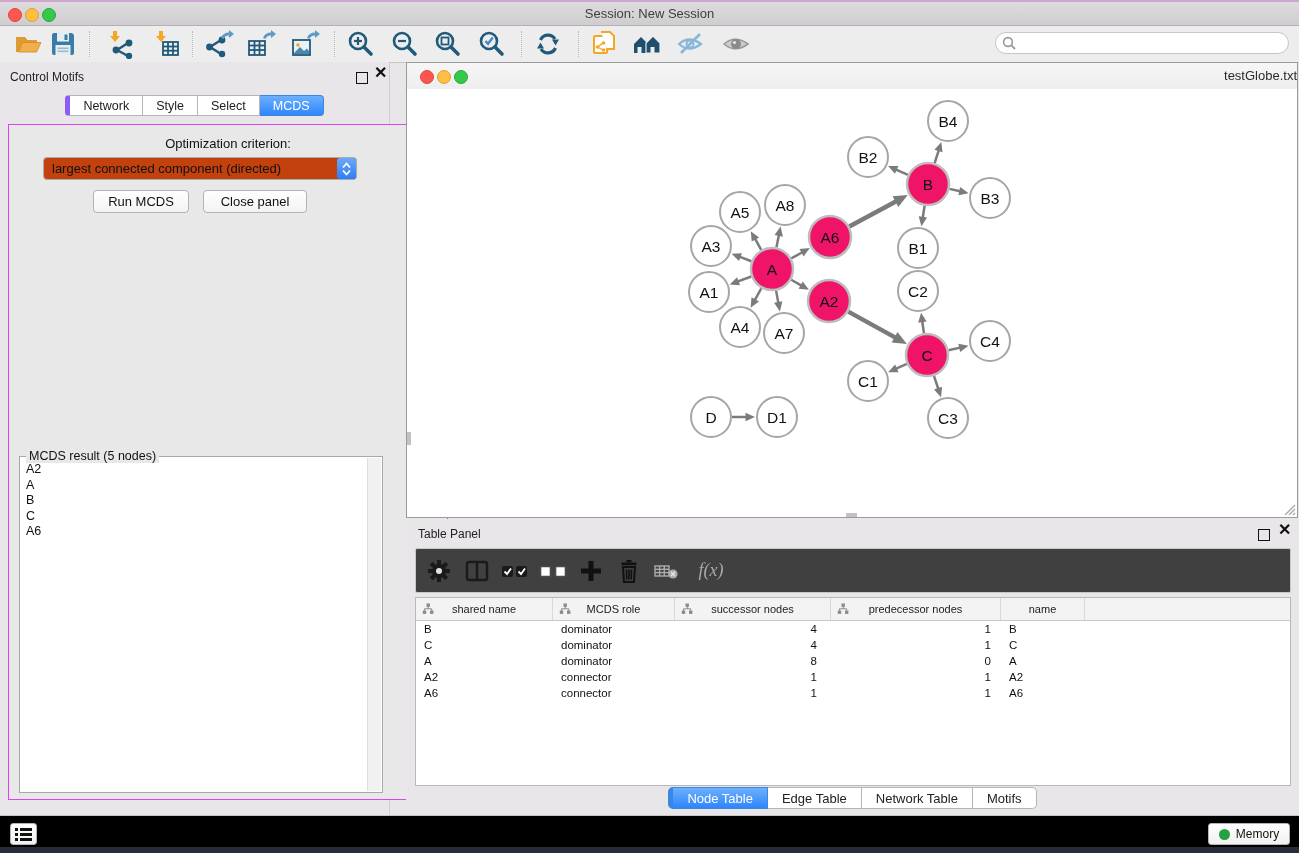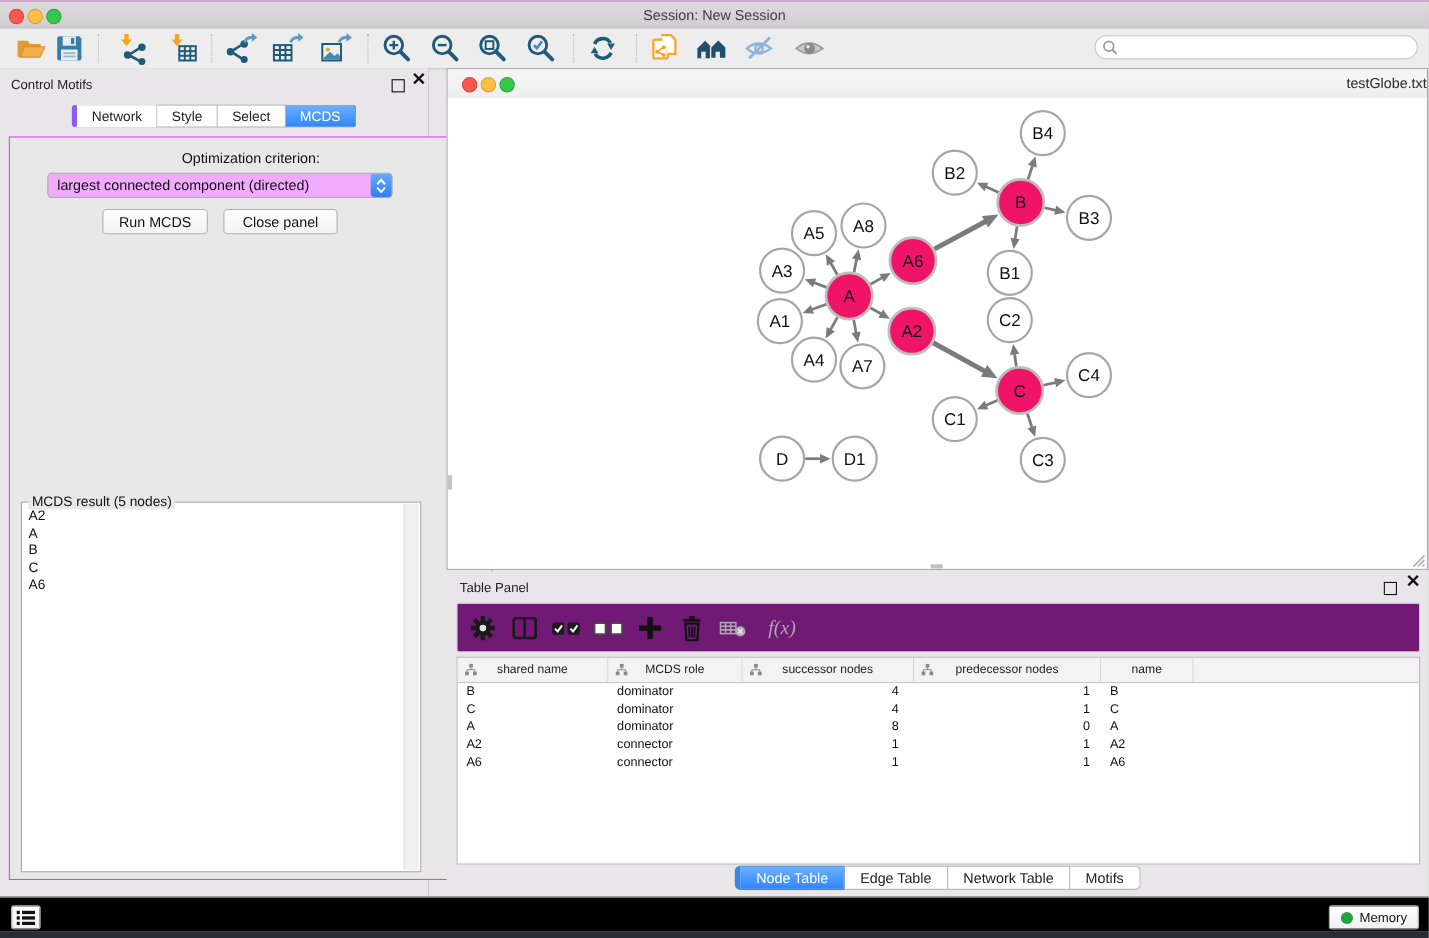--- a/index.html
+++ b/index.html
@@ -40,21 +40,21 @@
   .cp-tabs{position:absolute;left:0;right:0;top:33px;display:flex;justify-content:center;}
   .seg{display:flex;}
   .seg-tab{background:#fff;border:1px solid #b6b4b6;border-left:none;height:21px;line-height:21px;
     padding:0 13px;font-size:12.5px;color:#222;box-sizing:border-box;}
   .seg-tab:first-child{border-left:5px solid #8b5cf6;border-radius:4px 0 0 4px;}
   .seg-tab:last-child{border-radius:0 4px 4px 0;}
   .seg-tab.active{background:linear-gradient(#6cb0fd,#2f85fc);border-color:#3a86e0;color:#fff;}
   .cp-content{position:absolute;left:8px;top:62px;width:440px;height:676px;
     background:#e9e8e9;border:1px solid #d946ef;box-sizing:border-box;}
   .opt-label{position:absolute;left:0;right:0;top:11px;text-align:center;font-size:13px;color:#111;}
-  .dropdown{position:absolute;left:34px;top:32px;width:314px;height:23px;background:#f0abfc;
+  .dropdown{position:absolute;left:34px;top:32px;width:314px;height:23px;background:#c2410c;
     border:1px solid #ababab;border-radius:4px;box-sizing:border-box;display:flex;align-items:center;}
   .dropdown .dd-text{flex:1;font-size:13px;color:#111;padding-left:8px;white-space:nowrap;overflow:hidden;}
   .dd-spin{width:19px;height:21px;border-radius:3px;background:linear-gradient(#69a9f8,#2e7ef5);
     display:flex;flex-direction:column;align-items:center;justify-content:center;margin-right:0px;}
   .cp-btn{position:absolute;top:65px;height:23px;background:linear-gradient(#ffffff,#f3f3f3);
     border:1px solid #b5b3b5;border-radius:4px;font-size:13px;color:#111;
     font-family:"Liberation Sans",sans-serif;box-sizing:border-box;}
   .resultbox{position:absolute;left:10px;top:331px;width:364px;height:337px;
     background:#fff;border:1px solid #a9a7a9;box-sizing:border-box;}
   .resultbox .legend{position:absolute;left:6px;top:-8px;background:#e9e8e9;padding:0 3px;
@@ -71,21 +71,21 @@
   .nw-titlebar{position:absolute;left:0;top:0;right:0;height:26px;
     background:linear-gradient(#f7f6f7,#efeeef);border-bottom:1px solid #c9c7c9;}
   .nw-title{position:absolute;left:0;right:0;top:5px;text-align:right;font-size:13px;color:#2a2a2a;}
   .nw-canvas{position:absolute;left:0;top:26px;right:0;bottom:0;background:#fff;overflow:hidden;}
   .nw-grip{position:absolute;right:1px;bottom:1px;}
   .nw-thumb-v{position:absolute;left:0;top:343px;width:4px;height:13px;background:#c2c2c2;}
   .nw-thumb-h{position:absolute;left:439px;bottom:0;width:11px;height:4px;background:#c2c2c2;}
 
   
   .table-panel{left:406px;top:519px;width:893px;height:296px;background:#e8e6e8;}
-  .tp-toolbar{position:absolute;left:9px;top:29px;width:876px;height:45px;background:#701a75;
+  .tp-toolbar{position:absolute;left:9px;top:29px;width:876px;height:45px;background:#404040;
     border:1px solid #c9c7c9;border-radius:2px;box-sizing:border-box;
     display:flex;align-items:center;padding-left:8px;}
   .tp-tool{width:30px;height:30px;margin-right:8px;display:flex;align-items:center;justify-content:center;}
   .fx{font-family:"Liberation Serif",serif;font-style:italic;font-size:18px;color:#a9a9a9;}
   .tp-table{position:absolute;left:9px;top:78px;width:876px;height:189px;background:#fff;
     border:1px solid #b9b7b9;box-sizing:border-box;overflow:hidden;}
   .thead{display:flex;height:22px;background:#f3f3f3;border-bottom:1px solid #c9c9c9;}
   .th{position:relative;border-right:1px solid #d9d9d9;box-sizing:border-box;height:22px;
     display:flex;align-items:center;justify-content:center;font-size:11px;color:#222;}
   .th .tree-ic{position:absolute;left:6px;top:5px;}

